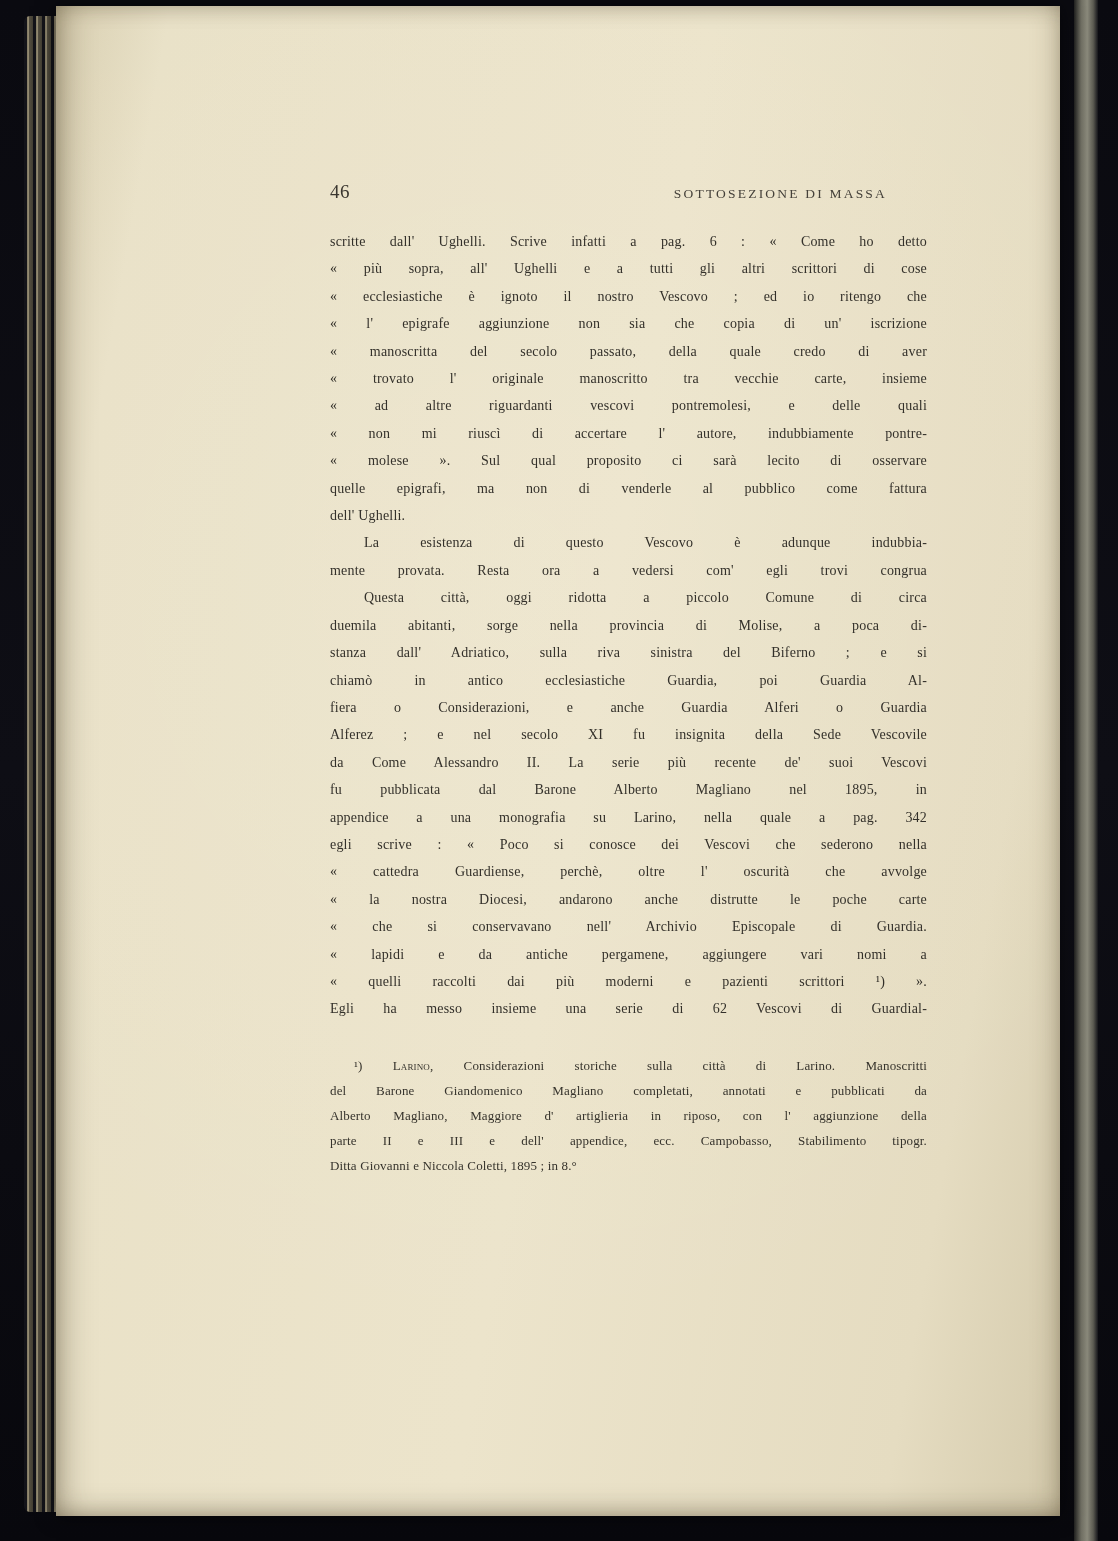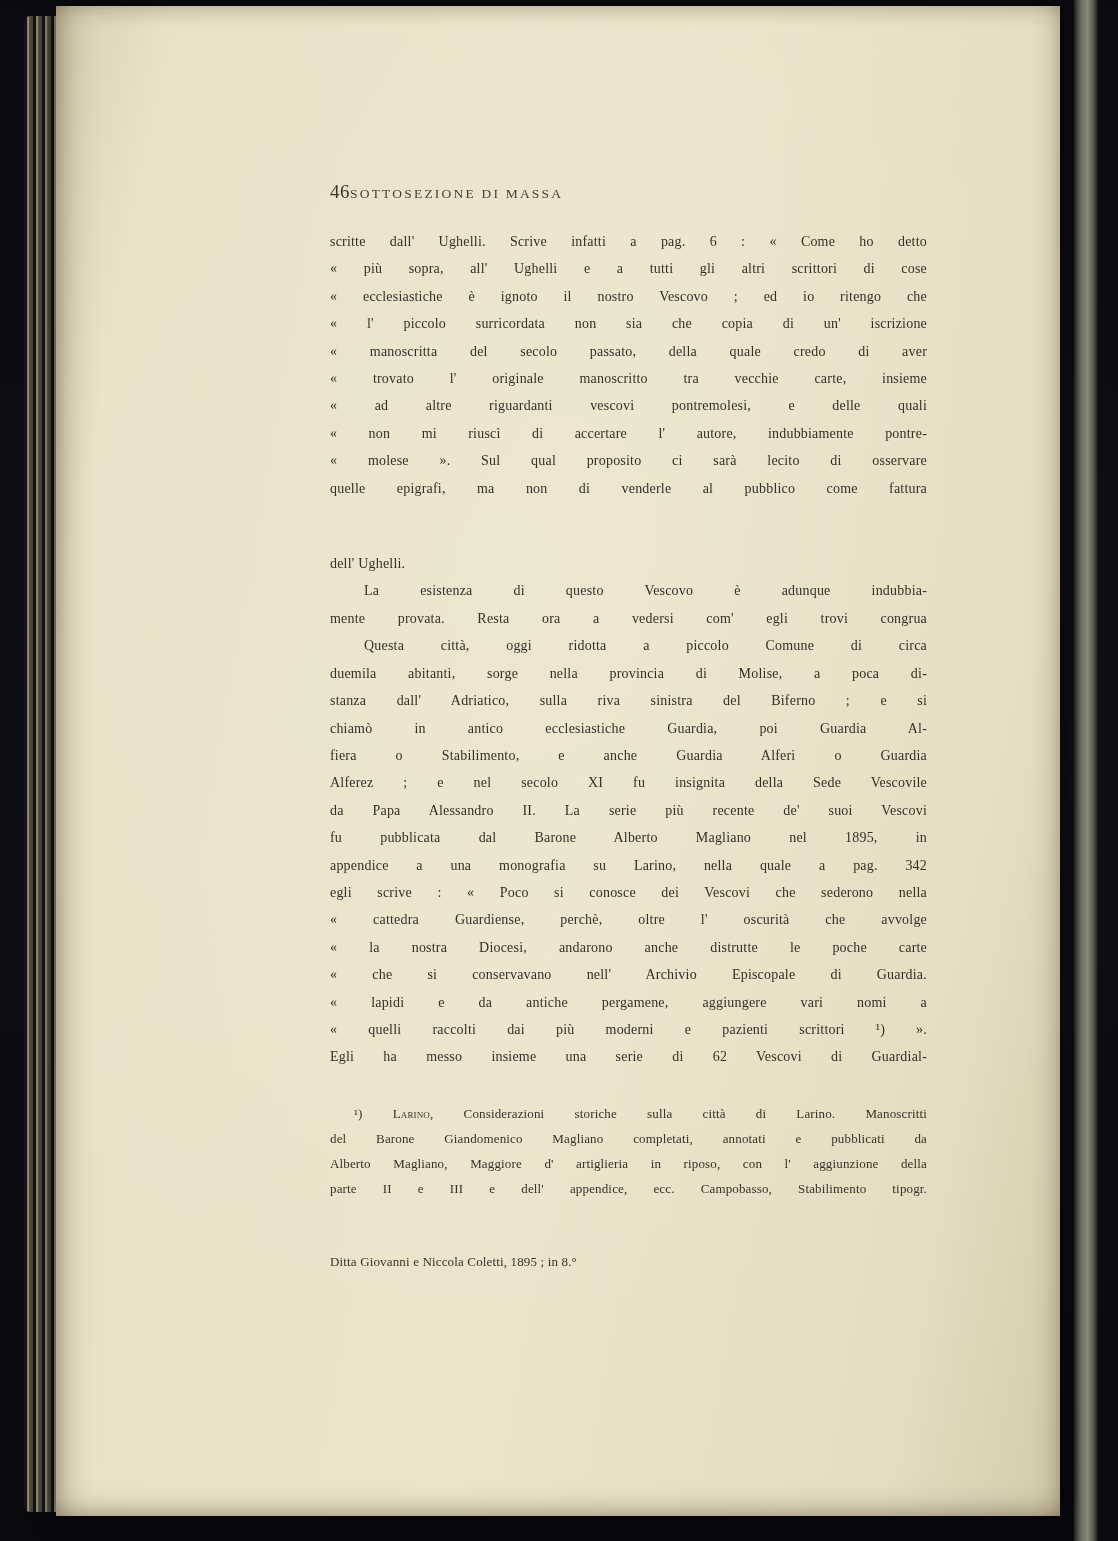--- a/index.html
+++ b/index.html
@@ -43,28 +43,28 @@
   .text-column{
     position:absolute;left:330px;top:181px;width:597px;color:#33302a;
   }
   .page-header{
     display:flex;align-items:baseline;margin-bottom:27px;height:20px;
   }
   .page-number{
     font-size:19px;color:#3a362f;letter-spacing:.5px;flex:0 0 auto;
   }
   .running-head{
-    flex:1 1 auto;text-align:left;font-size:13.5px;letter-spacing:2.2px;
+    flex:1 1 auto;text-align:right;font-size:13.5px;letter-spacing:2.2px;
     color:#45413a;padding-right:40px;
   }
   .body-text{font-size:14px;line-height:27.4px;letter-spacing:.2px;}
   .text-line{
     text-align:justify;text-align-last:justify;white-space:normal;
   }
-  .text-line.no-justify{text-align-last:left;margin-top:48px;}
+  .text-line.no-justify{text-align-last:left;}
   .text-line.indent{text-indent:34px;}
   .it{}
   .sc{font-variant:small-caps;}
   .footnote{
     margin-top:30px;font-size:13px;line-height:25px;letter-spacing:.15px;color:#36332c;
   }
   .footnote .text-line.indent{text-indent:24px;}
 </style>
 </head>
 <body>
@@ -80,41 +80,41 @@
     <div class="page-header">
       <span class="page-number">46</span>
       <span class="running-head">SOTTOSEZIONE DI MASSA</span>
     </div>
 
     <div class="body-text" id="body-text">
         <div>
           <div class="text-line">scritte dall' Ughelli. Scrive infatti a pag. 6 : « Come ho detto</div>
           <div class="text-line">« più sopra, all' Ughelli e a tutti gli altri scrittori di cose</div>
           <div class="text-line">« ecclesiastiche è ignoto il nostro Vescovo ; ed io ritengo che</div>
-          <div class="text-line">« l' piccolo surricordata non sia che copia di un' iscrizione</div>
+          <div class="text-line">« l' epigrafe aggiunzione non sia che copia di un' iscrizione</div>
           <div class="text-line">« manoscritta del secolo passato, della quale credo di aver</div>
           <div class="text-line">« trovato l' originale manoscritto tra vecchie carte, insieme</div>
           <div class="text-line">« ad altre riguardanti vescovi pontremolesi, e delle quali</div>
           <div class="text-line">« non mi riuscì di accertare l' autore, indubbiamente pontre-</div>
           <div class="text-line">« molese ». Sul qual proposito ci sarà lecito di osservare</div>
           <div class="text-line">quelle epigrafi, ma non di venderle al pubblico come fattura</div>
           <div class="text-line no-justify">dell' Ughelli.</div>
         </div>
         <div>
           <div class="text-line indent">La esistenza di questo Vescovo è adunque indubbia-</div>
           <div class="text-line">mente provata. Resta ora a vedersi com' egli trovi congrua</div>
         </div>
         <div>
           <div class="text-line indent">Questa città, oggi ridotta a piccolo Comune di circa</div>
           <div class="text-line">duemila abitanti, sorge nella provincia di Molise, a poca di-</div>
           <div class="text-line">stanza dall' Adriatico, sulla riva sinistra del Biferno ; e si</div>
           <div class="text-line"><span>chiamò in antico ecclesiastiche </span><span class="it">Guardia,</span><span> poi </span><span class="it">Guardia Al-</span></div>
-          <div class="text-line"><span class="it">fiera</span><span> o </span><span class="it">Stabilimento,</span><span> e anche </span><span class="it">Guardia Alferi</span><span> o </span><span class="it">Guardia</span></div>
+          <div class="text-line"><span class="it">fiera</span><span> o </span><span class="it">Considerazioni,</span><span> e anche </span><span class="it">Guardia Alferi</span><span> o </span><span class="it">Guardia</span></div>
           <div class="text-line"><span class="it">Alferez</span><span> ; e nel secolo XI fu insignita della Sede Vescovile</span></div>
-          <div class="text-line">da Papa Alessandro II. La serie più recente de' suoi Vescovi</div>
+          <div class="text-line">da Come Alessandro II. La serie più recente de' suoi Vescovi</div>
           <div class="text-line">fu pubblicata dal Barone Alberto Magliano nel 1895, in</div>
           <div class="text-line">appendice a una monografia su Larino, nella quale a pag. 342</div>
           <div class="text-line">egli scrive : « Poco si conosce dei Vescovi che sederono nella</div>
           <div class="text-line">« cattedra Guardiense, perchè, oltre l' oscurità che avvolge</div>
           <div class="text-line">« la nostra Diocesi, andarono anche distrutte le poche carte</div>
           <div class="text-line">« che si conservavano nell' Archivio Episcopale di Guardia.</div>
           <div class="text-line">« lapidi e da antiche pergamene, aggiungere vari nomi a</div>
           <div class="text-line">« quelli raccolti dai più moderni e pazienti scrittori ¹) ».</div>
           <div class="text-line">Egli ha messo insieme una serie di 62 Vescovi di Guardial-</div>
         </div>

